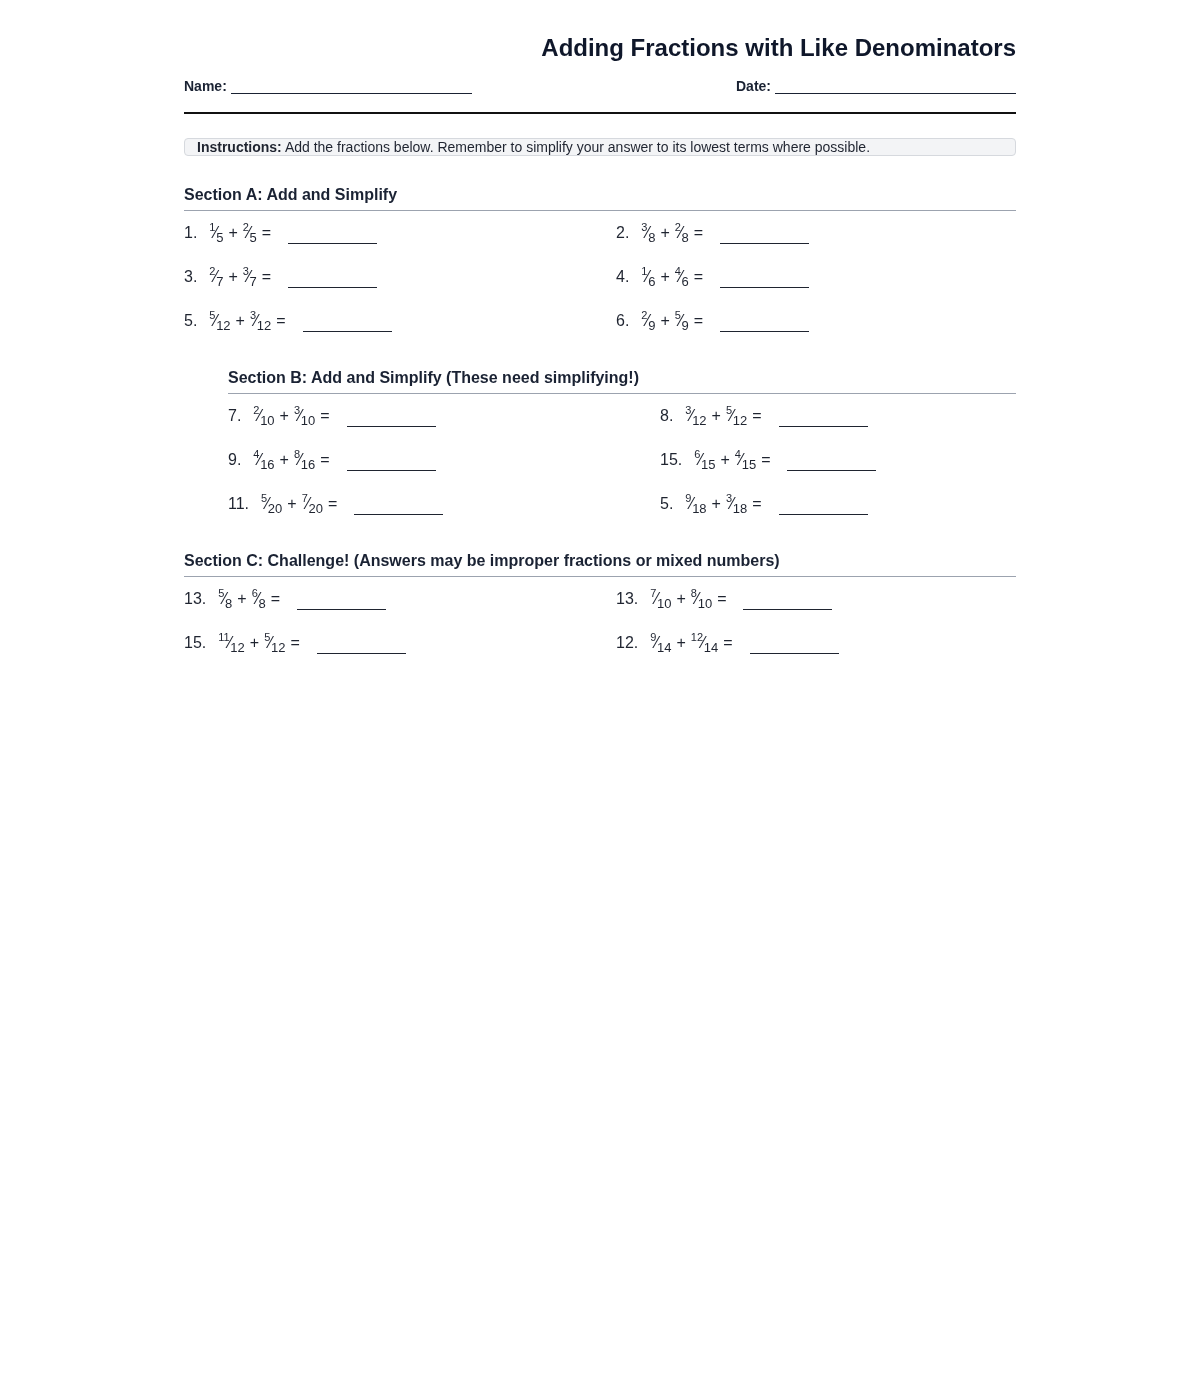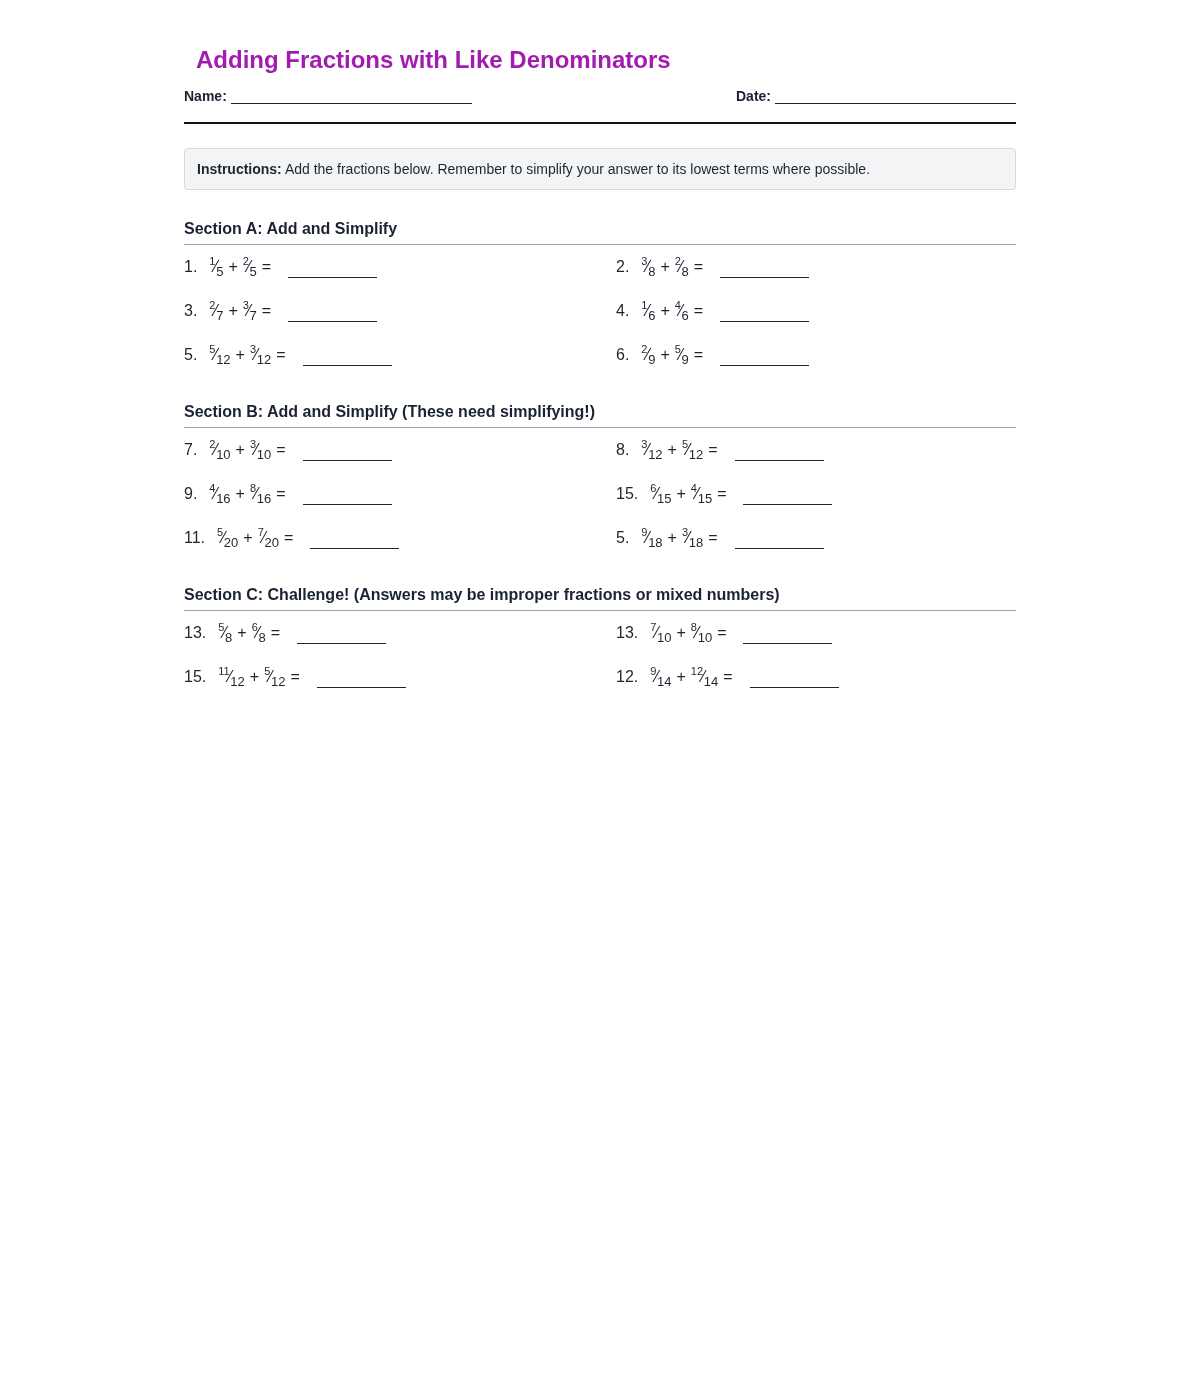--- a/index.html
+++ b/index.html
@@ -3,44 +3,44 @@
   <meta charset="utf-8">
   <style>
     html, body { margin: 0; padding: 0; background: #ffffff; }
     body {
       width: 1200px; height: 1400px;
       font-family: "Liberation Sans", sans-serif;
       color: #1f2430;
     }
     .page { position: relative; width: 832px; margin: 0 auto; padding-top: 32px; }
     h1 {
-      margin: 12px; text-align: left; font-size: 24px; font-weight: bold;
-      color: #a21caf; line-height: 32px;
+      margin: 0; text-align: right; font-size: 24px; font-weight: bold;
+      color: #0f172a; line-height: 32px;
     }
     .meta-row {
-      display: flex; justify-content: space-between; 
+      display: flex; justify-content: space-between; margin-top: 14px;
       font-size: 14px; font-weight: bold; color: #1a2233;
     }
     .meta-field { display: flex; align-items: flex-end; }
     .meta-line {
       display: inline-block; width: 241px; border-bottom: 1px solid #1a2233;
       margin-left: 4px; height: 14px;
     }
     .rule-thick { margin-top: 18px; height: 2px; background: #111; }
     .instructions {
       margin-top: 24px; background: #f3f4f6; border: 1px solid #d6d9de;
-      border-radius: 4px; padding: 12px 12px; font-size: 14px; color: #1f2430;
+      border-radius: 4px; padding: 0 12px; font-size: 14px; color: #1f2430;
     }
     .instructions b { font-weight: bold; }
     .section-title {
       margin: 0; font-size: 16px; font-weight: bold; color: #1a2233;
       padding-bottom: 4px; border-bottom: 1px solid #9ca3af; line-height: 22px;
     }
     .sec-a { margin-top: 28px; }
-    .sec-b { margin-top: 24px; }
+    .sec-b { margin-top: 24px; margin-left: 44px; }
     .sec-c { margin-top: 24px; }
     .grid { display: grid; grid-template-columns: 432px 400px; }
     .problem {
       height: 44px; display: flex; align-items: center; font-size: 16px;
       color: #1f2430; white-space: nowrap;
     }
     .num { margin-right: 12px; }
     .frac sup { font-size: 11px; vertical-align: 7px; line-height: 0; }
     .frac sub { font-size: 13px; vertical-align: -4px; line-height: 0; }
     .frac .slash { font-size: 16px; margin: 0 -1px; }

